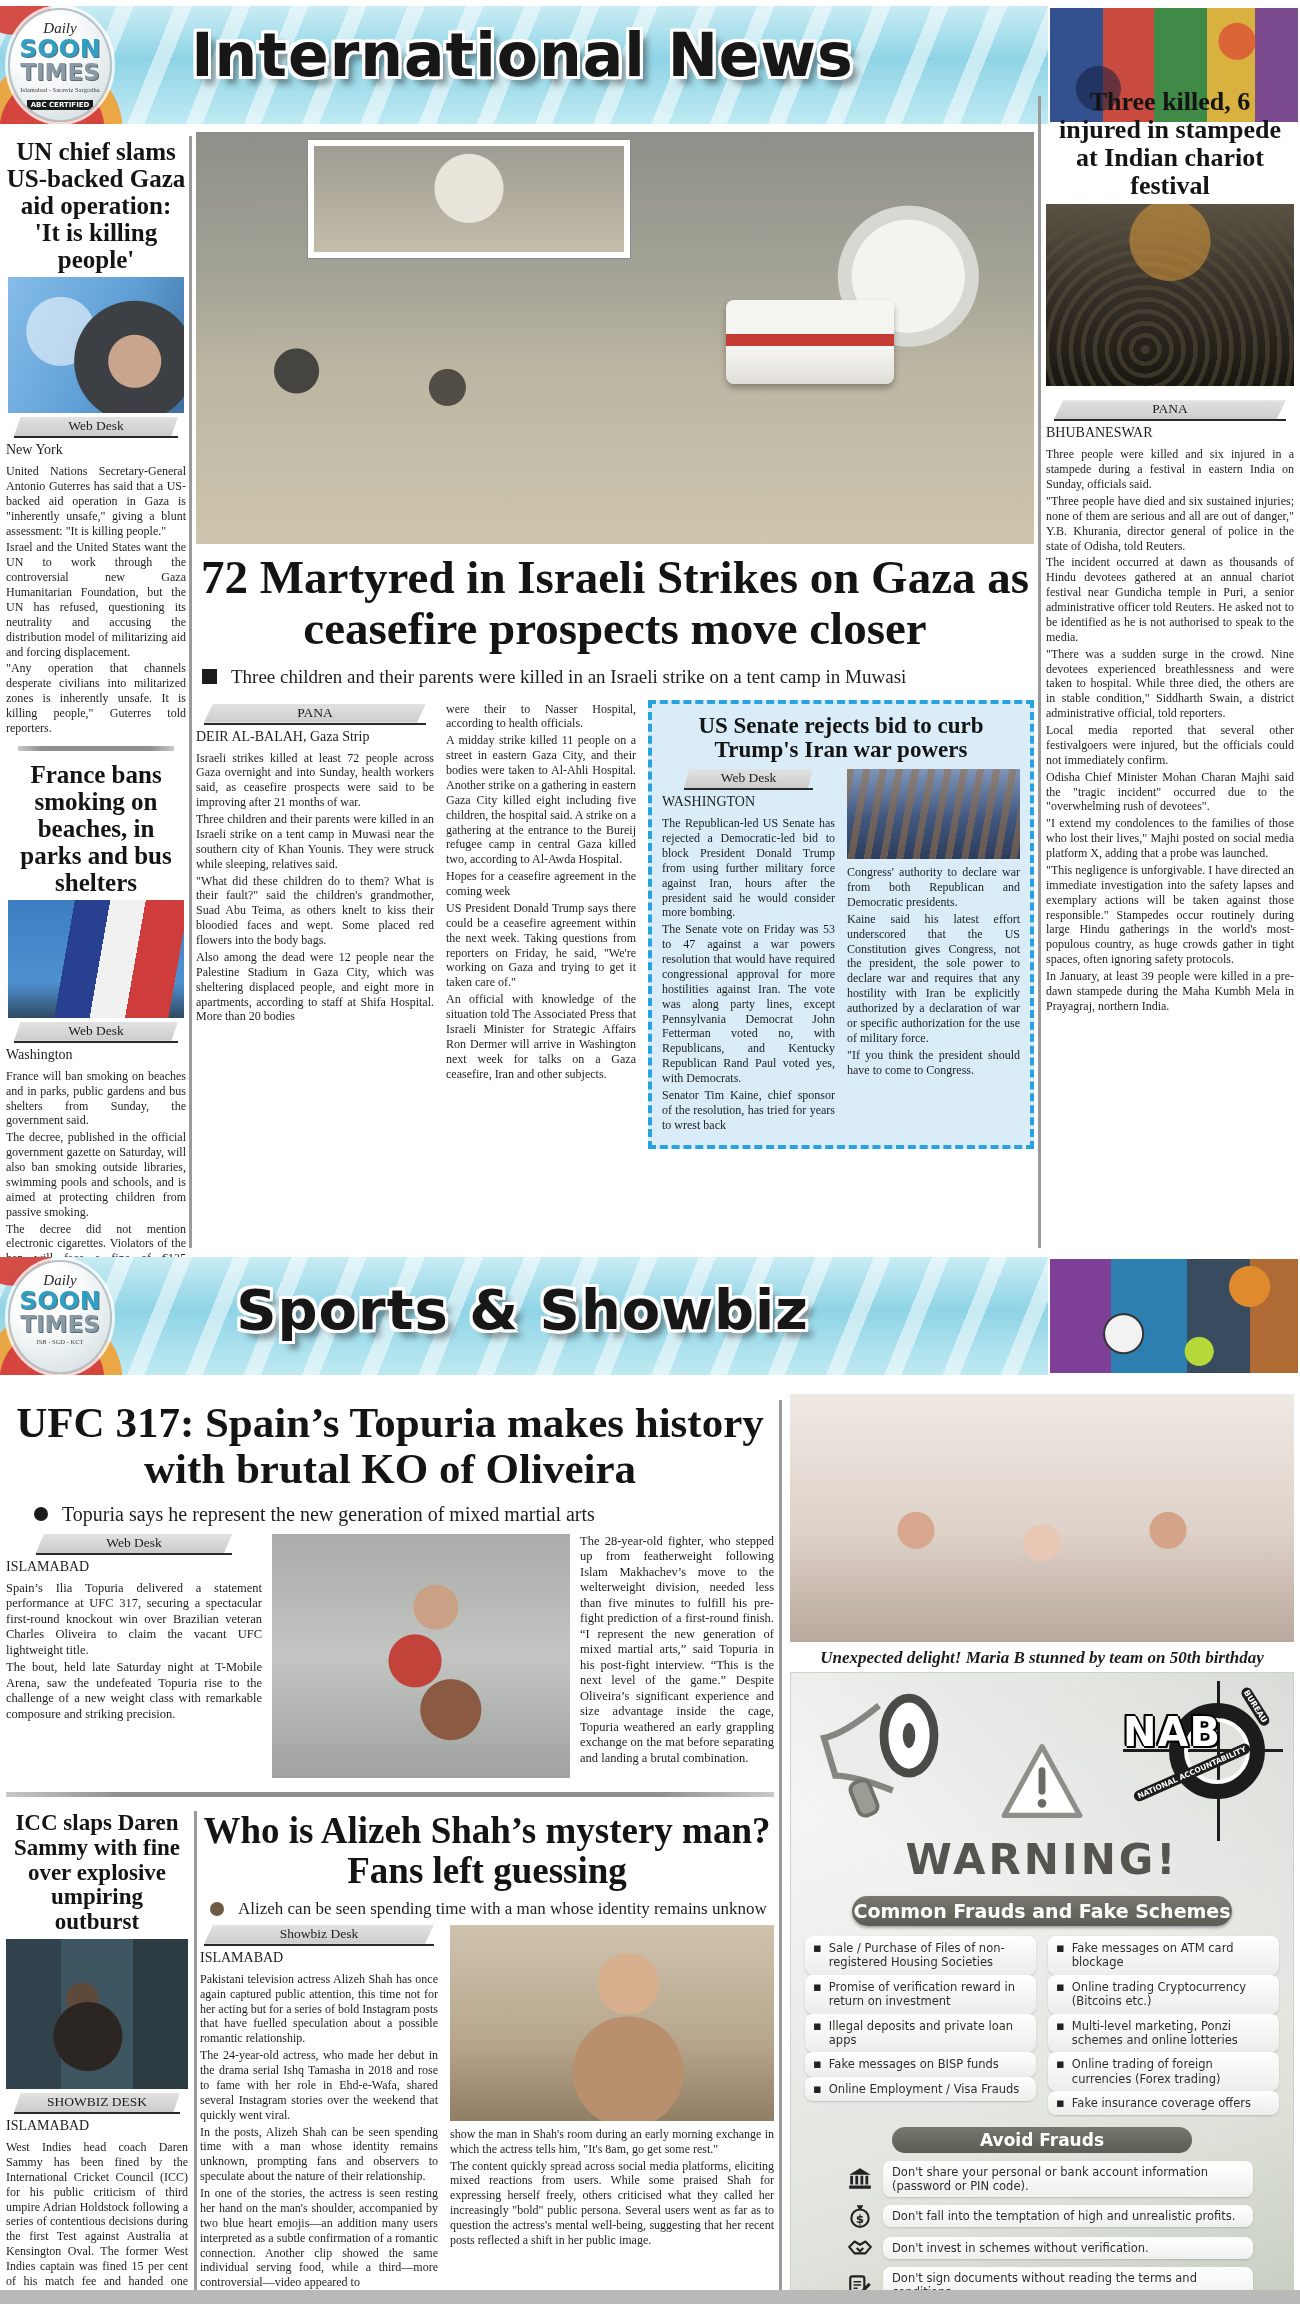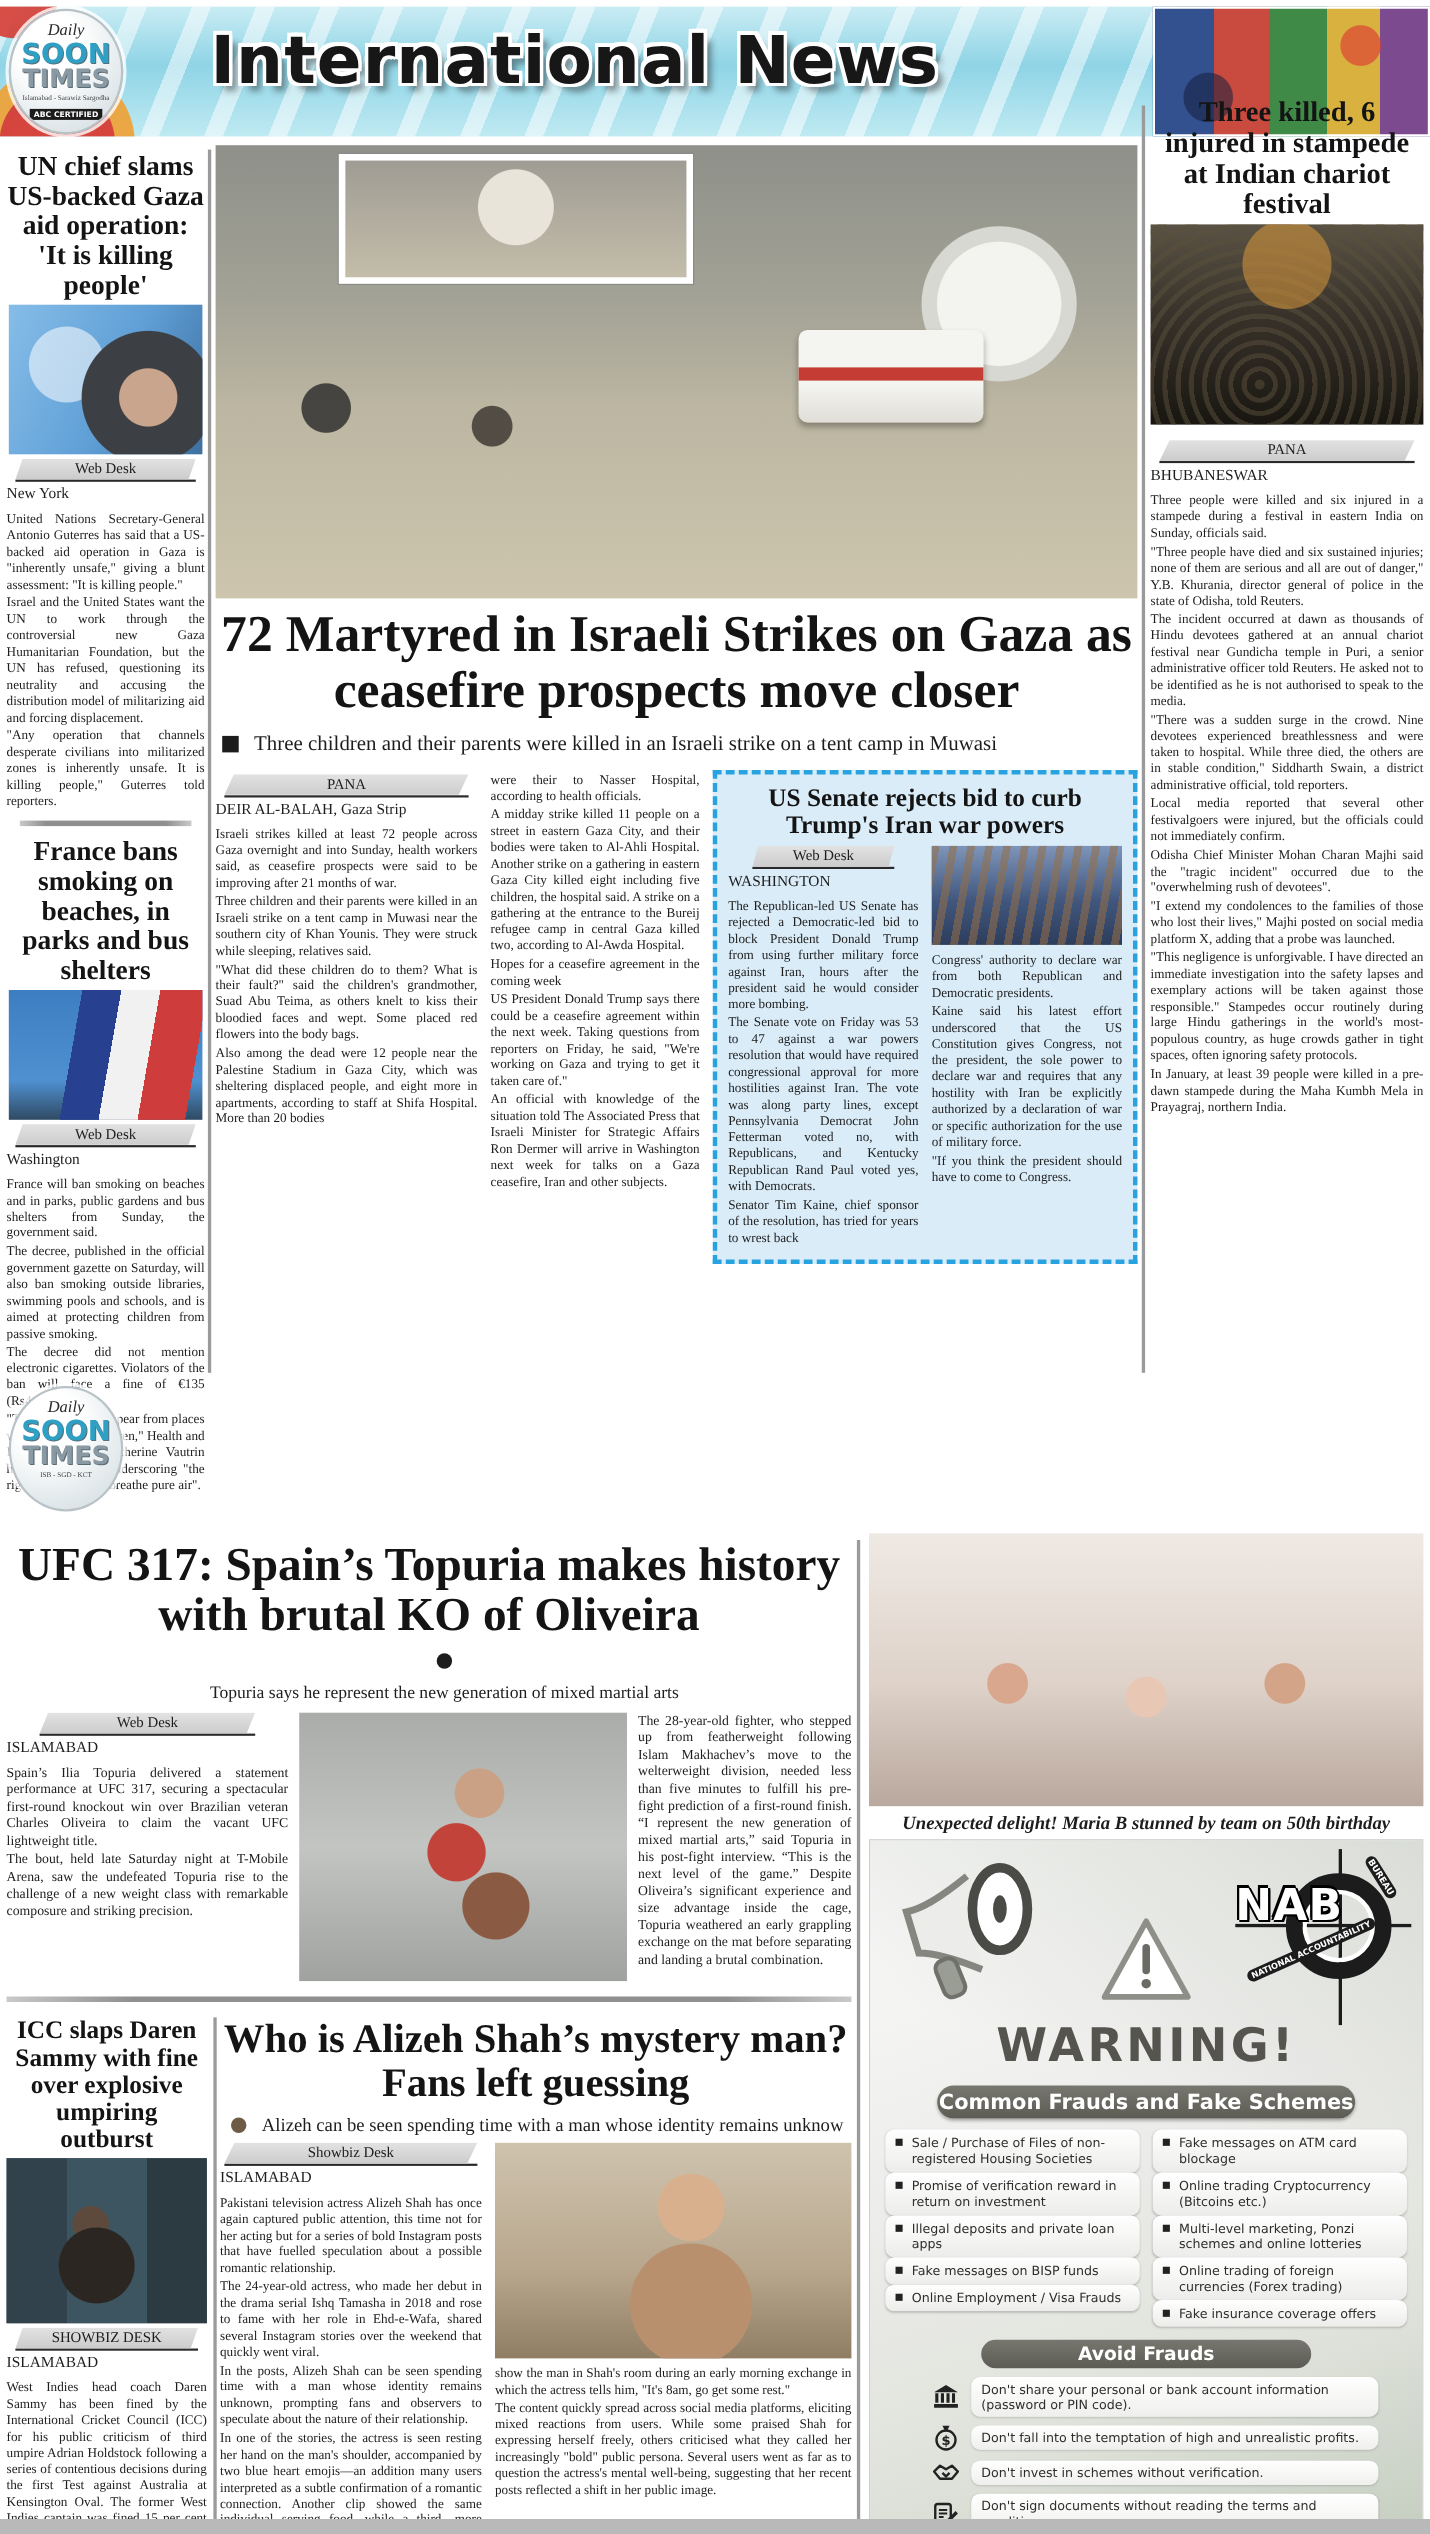--- a/index.html
+++ b/index.html
@@ -141,21 +141,21 @@
   }
   .hl-senate { font-size:23px; margin:2px 4px 6px; }
   .senate-grid { display:grid; grid-template-columns:1fr 1fr; column-gap:12px; margin-top:6px; }
   .senate-grid .byline-wrap { margin:0 22px; }
   .senate-grid p { font-size:12px; }
   
   #sports-left  { position:absolute; left:6px; top:1398px; width:768px; }
   #sports-right { position:absolute; left:790px; top:1394px; width:504px; }
   #vdiv3 { left:779px; top:1400px; height:892px; }
   .hl-ufc { font-size:43px; margin:2px 0 10px; }
-  .ufc-sub { margin:4px 0 8px 28px; font-size:16px;flex-direction:column; }
+  .ufc-sub { margin:4px 0 8px 28px; font-size:20px; }
   .ufc-row { display:grid; grid-template-columns:256px 298px 1fr; column-gap:10px; margin-top:4px; }
   .ufc-row p { font-size:12.5px; }
   .bottom-row { display:grid; grid-template-columns:182px 1fr; column-gap:12px; margin-top:10px; position:relative; }
   .bottom-row::before { content:""; position:absolute; left:188px; top:4px; bottom:-20px; width:2.5px; background:#9a9a9a; }
   .hl-icc { font-size:23px; margin-top:4px; }
   .hl-alizeh { font-size:37px; margin:4px 0 8px; }
   .alizeh-sub { margin:2px 0 6px 10px; font-size:17px; }
   .alizeh-cols { display:grid; grid-template-columns:238px 1fr; column-gap:12px; }
   .maria-caption { font-weight:700; font-style:italic; font-size:17px; text-align:center; margin:6px 0 4px; }
   
@@ -315,20 +315,24 @@
         <p>The incident occurred at dawn as thousands of Hindu devotees gathered at an annual chariot festival near Gundicha temple in Puri, a senior administrative officer told Reuters. He asked not to be identified as he is not authorised to speak to the media.</p>
         <p>"There was a sudden surge in the crowd. Nine devotees experienced breathlessness and were taken to hospital. While three died, the others are in stable condition," Siddharth Swain, a district administrative official, told reporters.</p>
         <p>Local media reported that several other festivalgoers were injured, but the officials could not immediately confirm.</p>
         <p>Odisha Chief Minister Mohan Charan Majhi said the "tragic incident" occurred due to the "overwhelming rush of devotees".</p>
         <p>"I extend my condolences to the families of those who lost their lives," Majhi posted on social media platform X, adding that a probe was launched.</p>
         <p>"This negligence is unforgivable. I have directed an immediate investigation into the safety lapses and exemplary actions will be taken against those responsible." Stampedes occur routinely during large Hindu gatherings in the world's most-populous country, as huge crowds gather in tight spaces, often ignoring safety protocols.</p>
         <p>In January, at least 39 people were killed in a pre-dawn stampede during the Maha Kumbh Mela in Prayagraj, northern India.</p>
       </div>
   </div>
 
+  <div class="banner" style="top:1257px;">
+    <div class="banner-title" style="font-size:56px; top:20px;">Sports &amp; Showbiz</div>
+    <div class="collage sports-collage"></div>
+  </div>
   <div class="logo" style="top:1260px;">
     <div class="daily">Daily</div>
     <div class="soon">SOON</div>
     <div class="times">TIMES</div>
     <div class="tagline">ISB - SGD - KCT</div>
   </div>
 
   <div class="vdiv" id="vdiv3"></div>
 
   <div id="sports-left">

